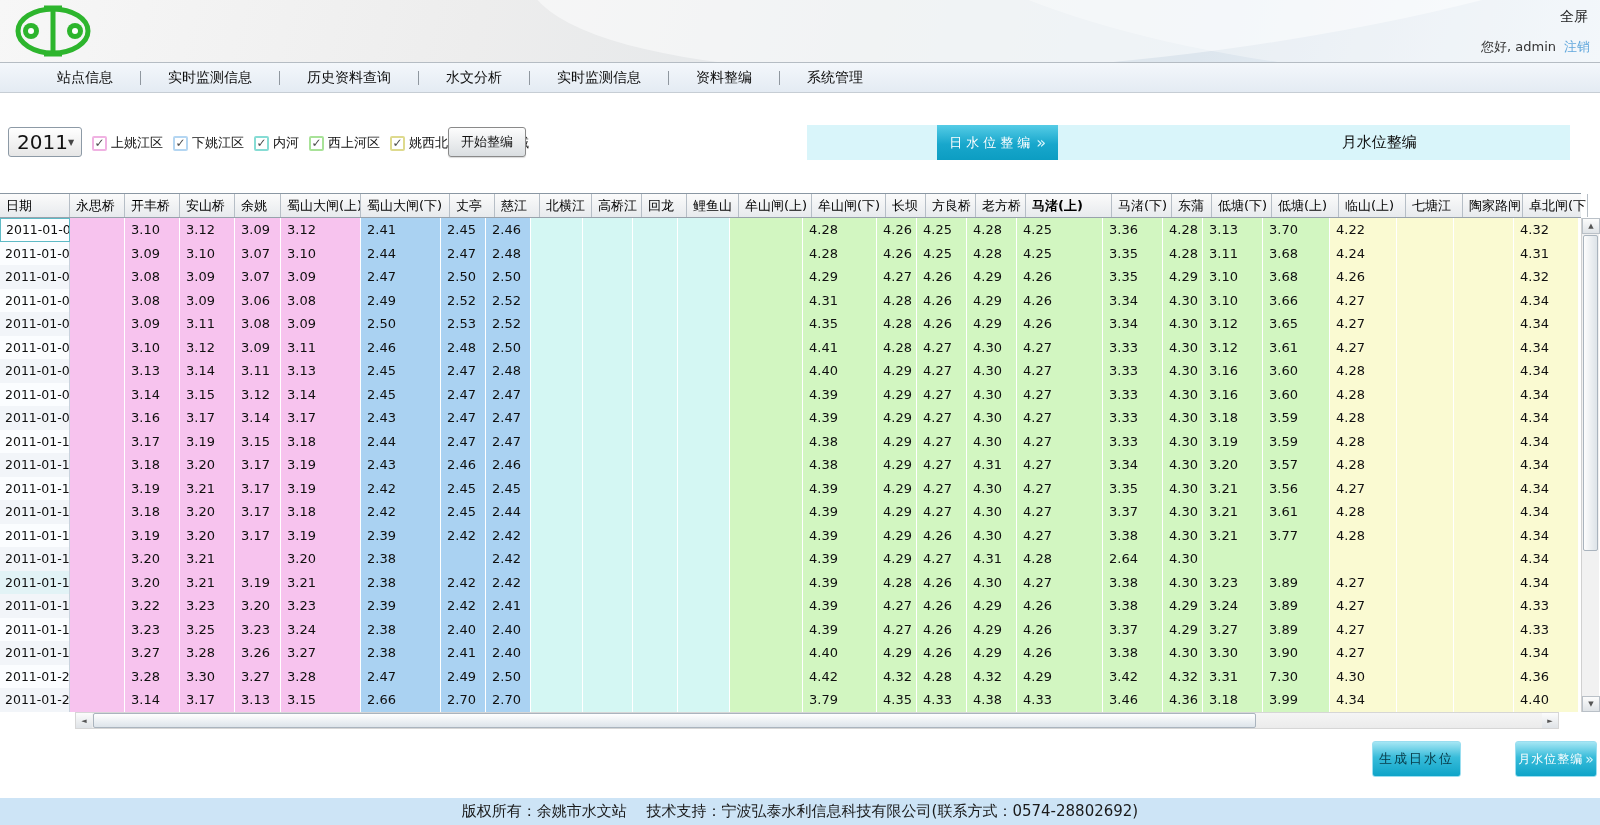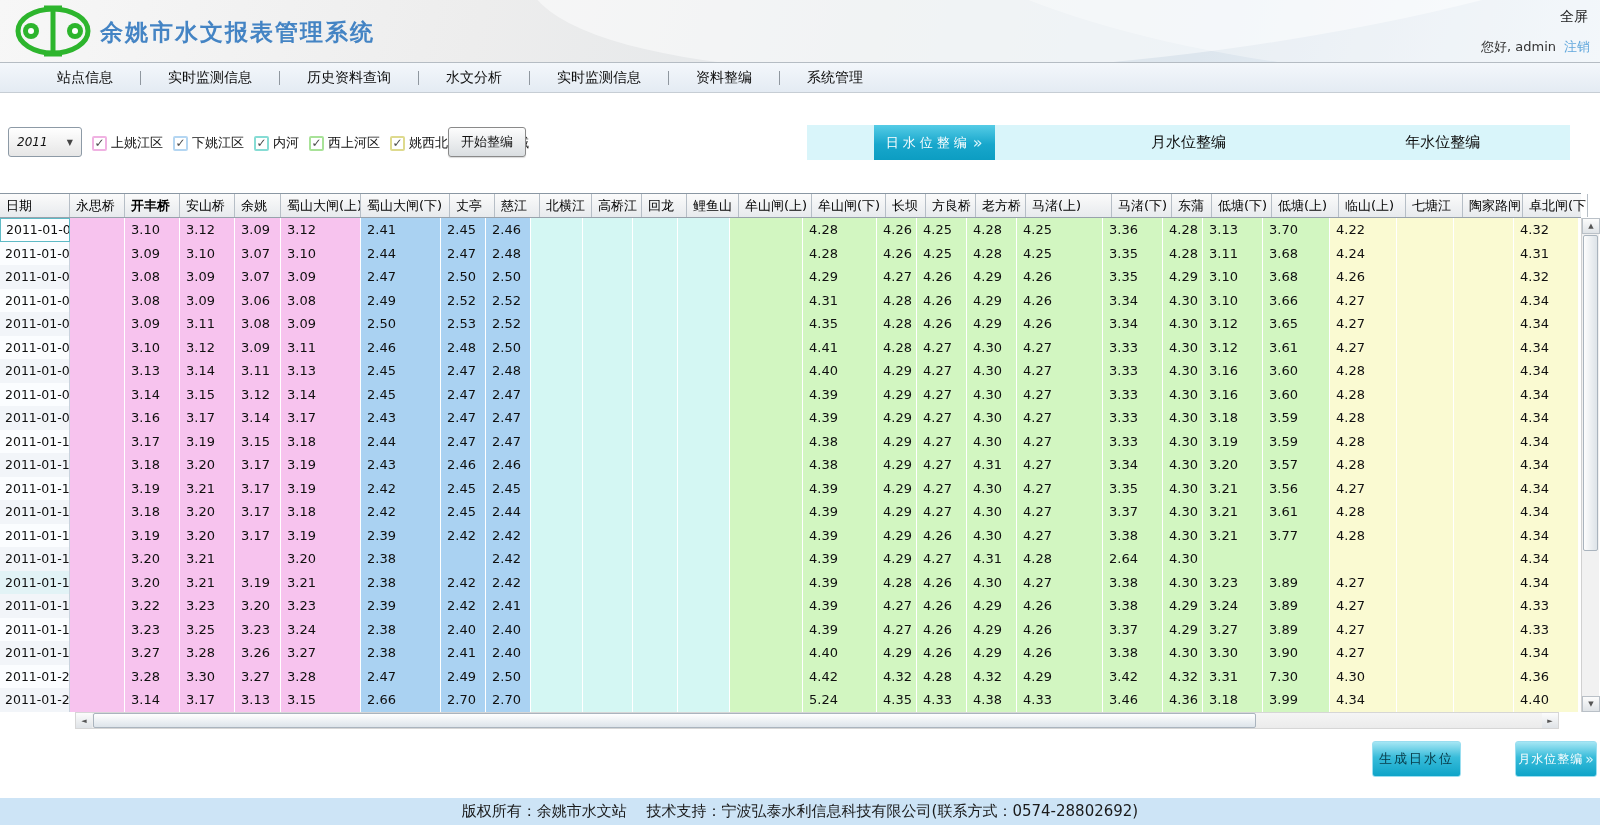--- a/index.html
+++ b/index.html
@@ -24,21 +24,21 @@
   .nav { position:absolute; top:62px; left:0; width:1600px; height:31px;
     background:linear-gradient(#f3f7fb,#e4ebf3); border-top:1px solid #b5bcc3; border-bottom:1px solid #c6cdd4;
     display:flex; align-items:center; padding-left:30px; }
   .nav-item { font-size:14px; color:#0d0d0d; padding:0 27px; cursor:pointer; white-space:nowrap; }
   .nav-sep { width:1px; height:14px; background:#8f979f; }
 
   
   .year-select { position:absolute; left:8px; top:127px; width:74px; height:30px;
     background:linear-gradient(#ffffff,#e6e6e6); border:1px solid #8d9aa6; border-radius:3px;
     display:flex; align-items:center; justify-content:space-between; padding:0 8px; cursor:pointer; }
-  .year-select .val { font-size:12px; color:#111;font-style:italic; }
+  .year-select .val { font-size:20px; color:#111; }
   .year-select .arr { font-size:8px; color:#444; }
   .regions { position:absolute; left:92px; top:134px; display:flex; align-items:center; }
   .region { display:flex; align-items:center; margin-right:7px; }
   .cbox { width:15px; height:15px; border:2px solid #ccc; background:#fff; border-radius:2px;
     font-size:12px; line-height:11px; color:#4a4a4a; text-align:center; margin-right:4px; cursor:pointer; }
   .cb-label { font-size:13px; color:#111; margin-right:3px; white-space:nowrap; }
   .start-btn { position:absolute; left:448px; top:127px; height:30px; padding:0 12px;
     background:linear-gradient(#fdfdfd,#dadee1); border:1px solid #8a8a8a; border-radius:3px;
     font-size:13px; color:#111; cursor:pointer; display:flex; align-items:center;
     box-shadow:0 1px 1px rgba(0,0,0,.15); font-family:inherit; }
@@ -101,21 +101,20 @@
   <svg class="logo" width="78" height="52" viewBox="0 0 78 52">
     <ellipse cx="39" cy="26" rx="35" ry="22" fill="none" stroke="#2db52d" stroke-width="5"></ellipse>
     <line x1="39" y1="1" x2="39" y2="51" stroke="#2db52d" stroke-width="5"></line>
     <line x1="30" y1="2.5" x2="48" y2="2.5" stroke="#2db52d" stroke-width="4"></line>
     <line x1="30" y1="49.5" x2="48" y2="49.5" stroke="#2db52d" stroke-width="4"></line>
     <circle cx="17" cy="26" r="8" fill="#2db52d"></circle>
     <circle cx="17" cy="26" r="3" fill="#fff"></circle>
     <circle cx="61" cy="26" r="8" fill="#2db52d"></circle>
     <circle cx="61" cy="26" r="3" fill="#fff"></circle>
   </svg>
-  <div class="app-title">余姚市水文报表管理系统</div>
   <div class="fullscreen">全屏</div>
   <div class="user-box"><span>您好, admin</span><span class="logout">注销</span></div>
 </div>
 
 <div class="nav">
     <span class="nav-item">站点信息</span>
     <span class="nav-sep"></span>
     <span class="nav-item">实时监测信息</span>
     <span class="nav-sep"></span>
     <span class="nav-item">历史资料查询</span>
@@ -164,46 +163,43 @@
 <div class="tabs">
     <div class="tab-sec">
       <div class="tab-active">
         <span>日水位整编</span>
         <span class="dbl-arrow">»</span>
       </div>
     </div>
     <div class="tab-sec">
       <span class="tab-plain">月水位整编</span>
     </div>
-    <div class="tab-sec">
-      <span class="tab-plain">年水位整编</span>
-    </div>
   </div>
 
 <div class="table-wrap">
   <div class="t-header">
       <div class="h-cell" style="width: 70px;">日期</div>
       <div class="h-cell" style="width: 55px;">永思桥</div>
-      <div class="h-cell" style="width: 55px; font-weight: bold;">开丰桥</div>
+      <div class="h-cell" style="width: 55px;">开丰桥</div>
       <div class="h-cell" style="width: 55px;">安山桥</div>
       <div class="h-cell" style="width: 46px;">余姚</div>
       <div class="h-cell" style="width: 80px;">蜀山大闸(上)</div>
       <div class="h-cell" style="width: 89px;">蜀山大闸(下)</div>
       <div class="h-cell" style="width: 45px;">丈亭</div>
       <div class="h-cell" style="width: 45px;">慈江</div>
       <div class="h-cell" style="width: 52px;">北横江</div>
       <div class="h-cell" style="width: 50px;">高桥江</div>
       <div class="h-cell" style="width: 45px;">回龙</div>
       <div class="h-cell" style="width: 52px;">鲤鱼山</div>
       <div class="h-cell" style="width: 73px;">牟山闸(上)</div>
       <div class="h-cell" style="width: 74px;">牟山闸(下)</div>
       <div class="h-cell" style="width: 40px;">长坝</div>
       <div class="h-cell" style="width: 50px; font-family: Liberation Serif, serif;">方良桥</div>
       <div class="h-cell" style="width: 50px;">老方桥</div>
-      <div class="h-cell" style="width: 86px;">马渚(上)</div>
+      <div class="h-cell" style="width: 86px; font-weight: bold;">马渚(上)</div>
       <div class="h-cell" style="width: 60px;">马渚(下)</div>
       <div class="h-cell" style="width: 40px;">东蒲</div>
       <div class="h-cell" style="width: 60px;">低塘(下)</div>
       <div class="h-cell" style="width: 67px;">低塘(上)</div>
       <div class="h-cell" style="width: 67px;">临山(上)</div>
       <div class="h-cell" style="width: 57px;">七塘江</div>
       <div class="h-cell" style="width: 60px;">陶家路闸</div>
       <div class="h-cell" style="width: 65px;">卓北闸(下)</div>
     </div>
   <div class="t-body">
@@ -795,21 +791,21 @@
         <div class="t-cell" style="width: 46px; background: rgb(247, 195, 238);">3.13</div>
         <div class="t-cell" style="width: 80px; background: rgb(247, 195, 238);">3.15</div>
         <div class="t-cell" style="width: 80px; background: rgb(170, 210, 242);">2.66</div>
         <div class="t-cell" style="width: 45px; background: rgb(170, 210, 242);">2.70</div>
         <div class="t-cell" style="width: 45px; background: rgb(170, 210, 242);">2.70</div>
         <div class="t-cell" style="width: 52px; background: rgb(212, 247, 243);"></div>
         <div class="t-cell" style="width: 50px; background: rgb(212, 247, 243);"></div>
         <div class="t-cell" style="width: 45px; background: rgb(212, 247, 243);"></div>
         <div class="t-cell" style="width: 52px; background: rgb(212, 247, 243);"></div>
         <div class="t-cell" style="width: 73px; background: rgb(210, 246, 193);"></div>
-        <div class="t-cell" style="width: 74px; background: rgb(210, 246, 193);">5.24</div>
+        <div class="t-cell" style="width: 74px; background: rgb(210, 246, 193);">3.79</div>
         <div class="t-cell" style="width: 40px; background: rgb(210, 246, 193);">4.35</div>
         <div class="t-cell" style="width: 50px; background: rgb(210, 246, 193);">4.33</div>
         <div class="t-cell" style="width: 50px; background: rgb(210, 246, 193);">4.38</div>
         <div class="t-cell" style="width: 86px; background: rgb(210, 246, 193);">4.33</div>
         <div class="t-cell" style="width: 60px; background: rgb(210, 246, 193);">3.46</div>
         <div class="t-cell" style="width: 40px; background: rgb(210, 246, 193);">4.36</div>
         <div class="t-cell" style="width: 60px; background: rgb(210, 246, 193);">3.18</div>
         <div class="t-cell" style="width: 67px; background: rgb(210, 246, 193);">3.99</div>
         <div class="t-cell" style="width: 67px; background: rgb(250, 250, 210);">4.34</div>
         <div class="t-cell" style="width: 57px; background: rgb(250, 250, 210);"></div>

